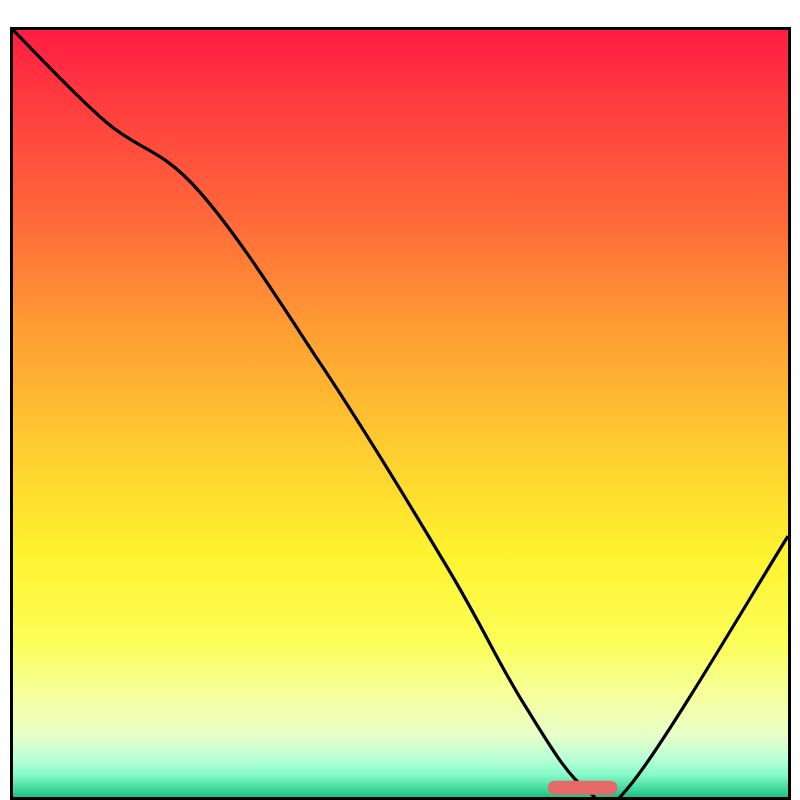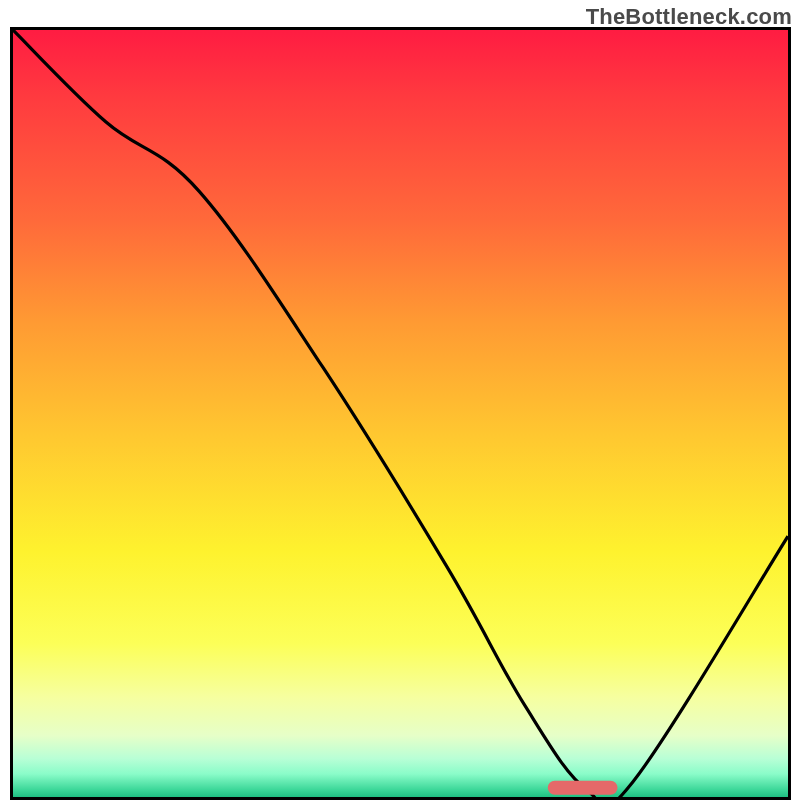--- a/index.html
+++ b/index.html
@@ -70,21 +70,20 @@
   }
   .marker {
     fill: #e56969;
     stroke: none;
   }
 </style>
 </head>
 <body>
 
 <div class="chart-wrapper">
-  <div class="watermark">TheBottleneck.com</div>
 
   <div class="plot-area">
     <div class="gradient-bg"></div>
 
     <svg class="curve-svg" viewBox="0 0 775 767" preserveAspectRatio="none">
       <path class="curve-path" d="M 0 0 C 16.74 16.567199999999993 59.52 63.047399999999975 93 92.03999999999996 C 126.47999999999999 121.03259999999995 146.94 116.89079999999994 186 161.06999999999994 C 225.06 205.24919999999992 265.36 269.83059999999995 310 337.47999999999996 C 354.64 405.1294 397.7300000000001 476.1536 434.00000000000006 536.9 C 470.27000000000004 597.6464 486.39 634.9226 511.5 674.96 C 536.61 714.9974000000001 553.97 745.524 573.5 759.33 C 593.03 773.1360000000001 583.73 797.2198 620 751.66 C 656.27 706.1002 747.1 550.3992 775 506.21999999999997"></path>
       <rect class="marker" rx="7" ry="7" height="14" x="534.75" y="750.796" width="69.75"></rect>
     </svg>
   </div>
 </div>

